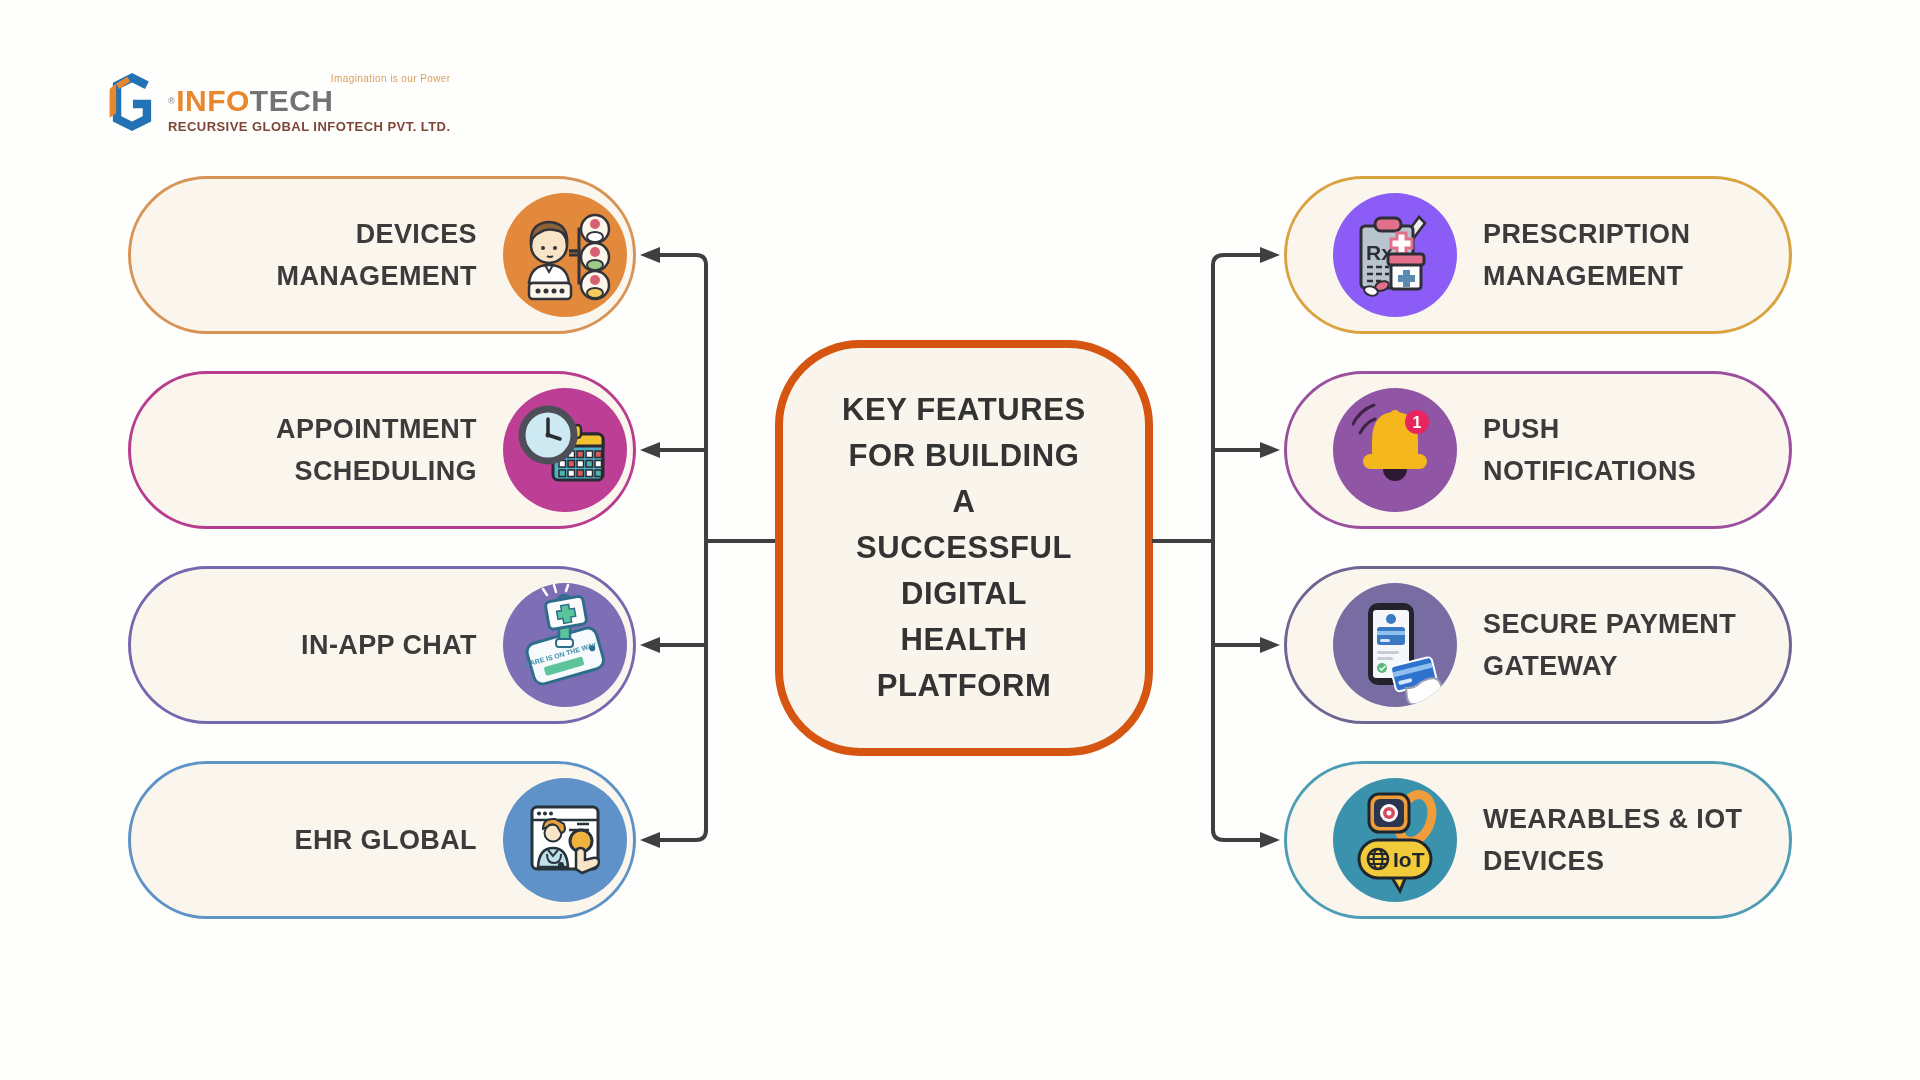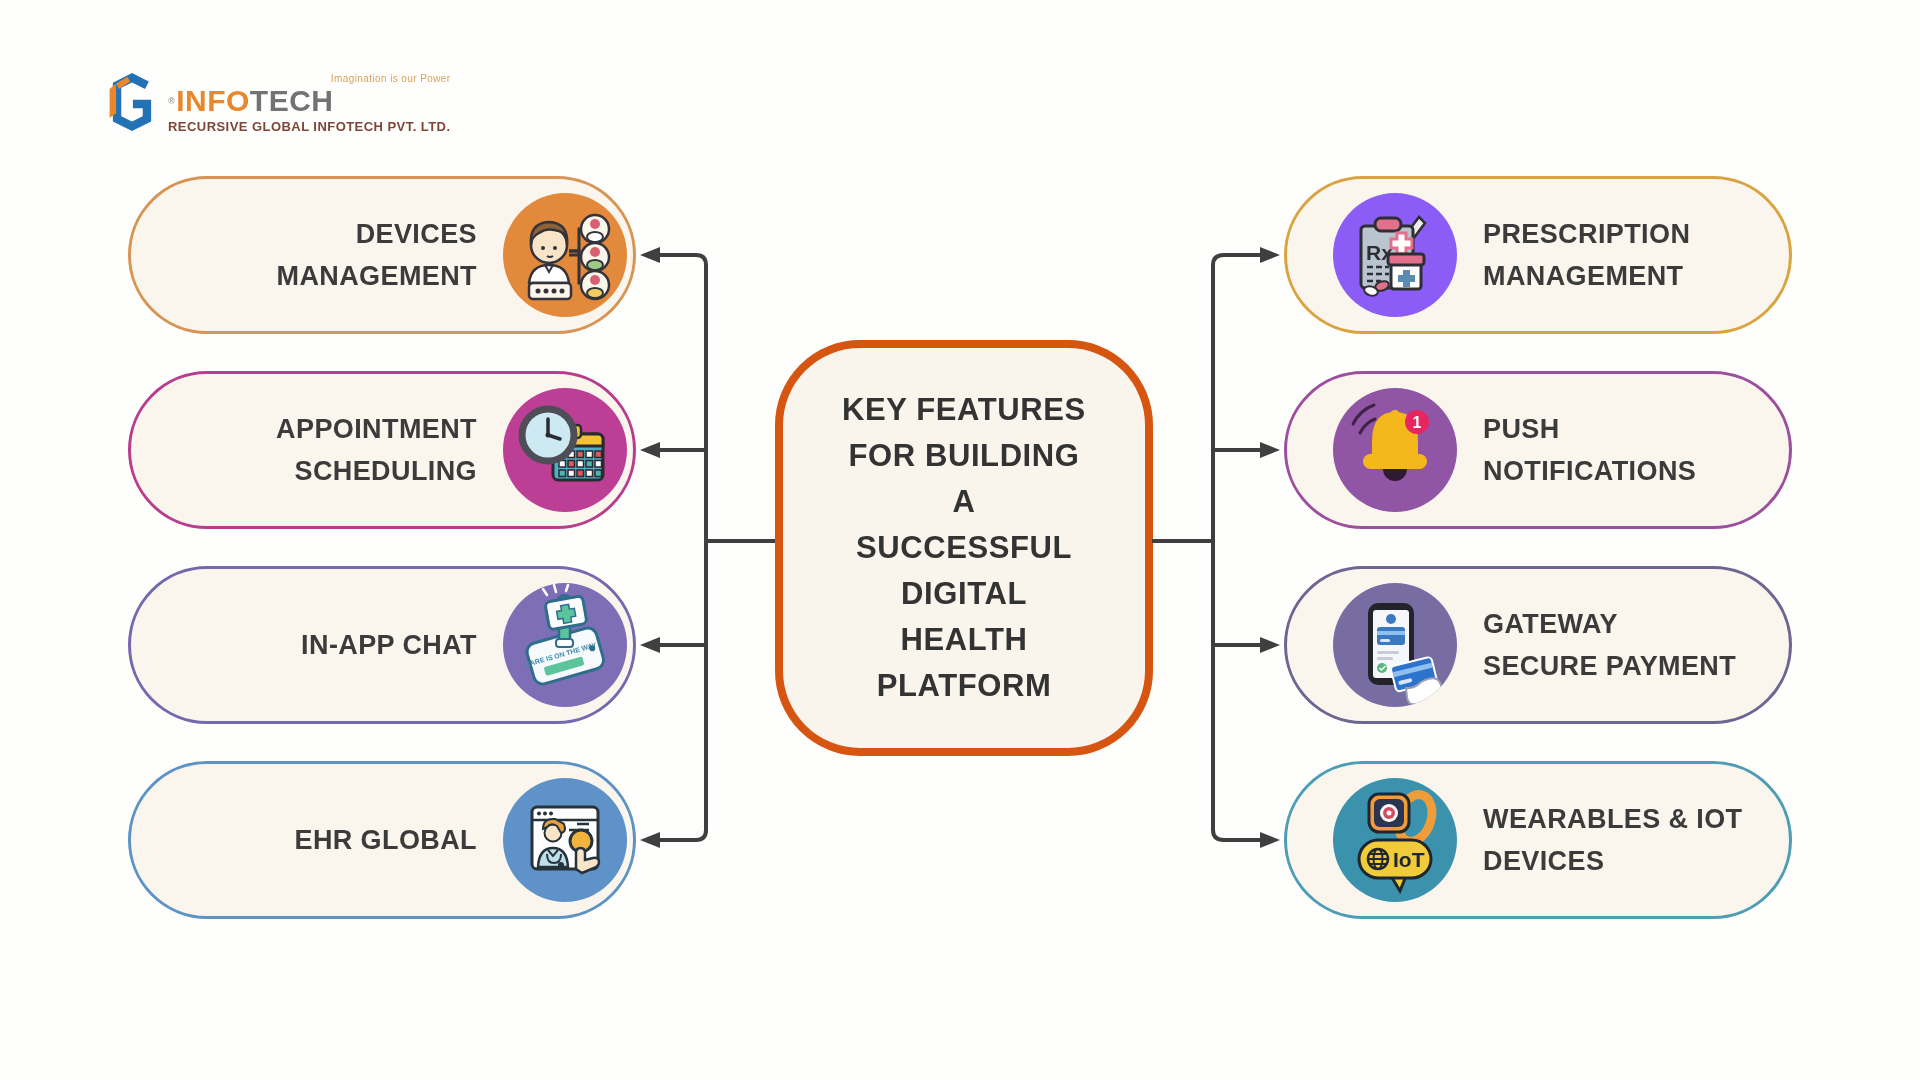--- a/index.html
+++ b/index.html
@@ -269,22 +269,22 @@
       <path d="M46.5 85 l2 2 l4 -4" stroke="#FFFFFF" stroke-width="1.5" fill="none"></path>
       <g transform="rotate(-14 82 92)">
         <rect x="60" y="78" width="42" height="26" rx="4" fill="#2D72CC" stroke="#FFFFFF" stroke-width="2"></rect>
         <rect x="61" y="84" width="40" height="5" fill="#8FC0F0"></rect>
         <rect x="64" y="94" width="14" height="4" rx="2" fill="#D7E8FA"></rect>
       </g>
       <path d="M88 99 q16 -9 20 3 q3 11 -9 14 l-15 5 q-9 2 -10 -7 l-1 -9 q8 1 15 -6 Z" fill="#FFFFFF" stroke="#9A9FB5" stroke-width="2"></path>
     </svg>
   </div>
   <div class="pill-label">
+    <div>SECURE PAYMENT</div>
     <div>GATEWAY</div>
-    <div>SECURE PAYMENT</div>
   </div>
 </div>
 
 <div class="pill right" style="top: 761px; border-color: rgb(78, 157, 181);">
   <div class="icon-circle" style="background-color: rgb(58, 146, 173);">
     <svg width="124" height="124" viewBox="0 0 124 124">
       <ellipse cx="82" cy="40" rx="16" ry="24" fill="none" stroke="#EF9C3B" stroke-width="9" transform="rotate(18 82 40)"></ellipse>
       <rect x="36" y="16" width="40" height="38" rx="10" fill="#EF9C3B" stroke="#20262E" stroke-width="3"></rect>
       <rect x="41" y="21" width="30" height="28" rx="6" fill="#2B3550"></rect>
       <circle cx="56" cy="35" r="9" fill="#FFFFFF"></circle>

